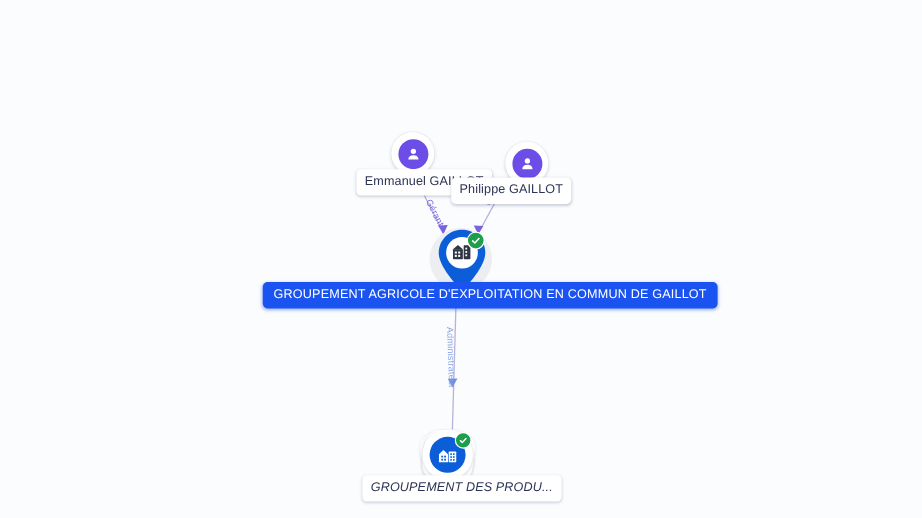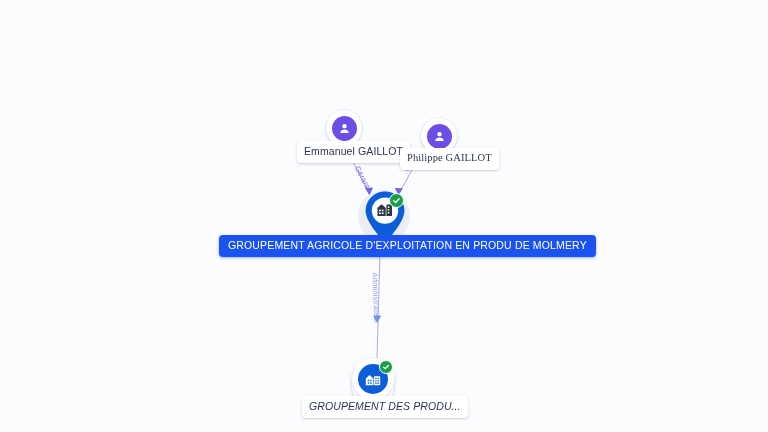--- a/index.html
+++ b/index.html
@@ -211,21 +211,21 @@
   <div class="person-node" style="left:421px; top:118px;">
     <div class="person-circle">
       <div class="person-avatar">
         <svg width="15" height="15" viewBox="0 0 24 24">
           <circle cx="12" cy="8.2" r="3.5" fill="#ffffff"></circle>
           <path d="M5.2 19.2 C5.2 15.3 8.2 13.4 12 13.4 C15.8 13.4 18.8 15.3 18.8 19.2 Z" fill="#ffffff"></path>
         </svg>
       </div>
     </div>
   </div>
-  <div class="node-label" style="left:400px; top:148px;font-family:Liberation Serif, serif;">Philippe GAILLOT</div>
+  <div class="node-label" style="left:376px; top:148px;">Philippe GAILLOT</div>
 
   <div class="main-node" style="left:358px; top:190px; width:52px; height:56px;">
     <div class="pin-halo"></div>
     <svg class="pin-shape" width="42" height="54" viewBox="0 0 42 54">
       <path d="M21 1.5 C10.2 1.5 1.6 10.1 1.6 20.8 C1.6 33.5 21 52.5 21 52.5
                C21 52.5 40.4 33.5 40.4 20.8 C40.4 10.1 31.8 1.5 21 1.5 Z" fill="#0b5ed7"></path>
       <circle cx="21" cy="20.6" r="13.2" fill="#ffffff"></circle>
 
       <g fill="#2f3545">
         <rect x="13.5" y="18.0" width="8.2" height="8.0" rx="0.6"></rect>
@@ -242,21 +242,21 @@
       </g>
       <path d="M13.0 18.2 L17.6 14.2 L22.2 18.2 Z" fill="#2f3545"></path>
     </svg>
     <div class="pin-check">
       <svg width="9" height="9" viewBox="0 0 24 24">
         <path d="M5 12.6 L9.8 17.2 L19 7.4" stroke="#ffffff" stroke-width="3.4" fill="none" stroke-linecap="round" stroke-linejoin="round"></path>
       </svg>
     </div>
   </div>
 
-  <div class="node-label selected" style="left:219px; top:235px;">GROUPEMENT AGRICOLE D'EXPLOITATION EN PRODU DE MOLMERY</div>
+  <div class="node-label selected" style="left:219px; top:235px;">GROUPEMENT AGRICOLE D'EXPLOITATION EN COMMUN DE GAILLOT</div>
 
   <div class="co-node" style="left:352px; top:358px;">
     <div class="co-stack s2"></div>
     <div class="co-stack s3"></div>
     <div class="co-stack s1"></div>
     <div class="co-circle">
       <svg width="18" height="18" viewBox="0 0 24 24">
         <path d="M2.4 11.4 L7.4 6.6 L12.4 11.4 L12.4 20.4 L2.4 20.4 Z" fill="#ffffff"></path>
         <rect x="13.2" y="8.4" width="8.4" height="12" rx="0.7" fill="#ffffff"></rect>
         <g fill="#0b5ed7">

